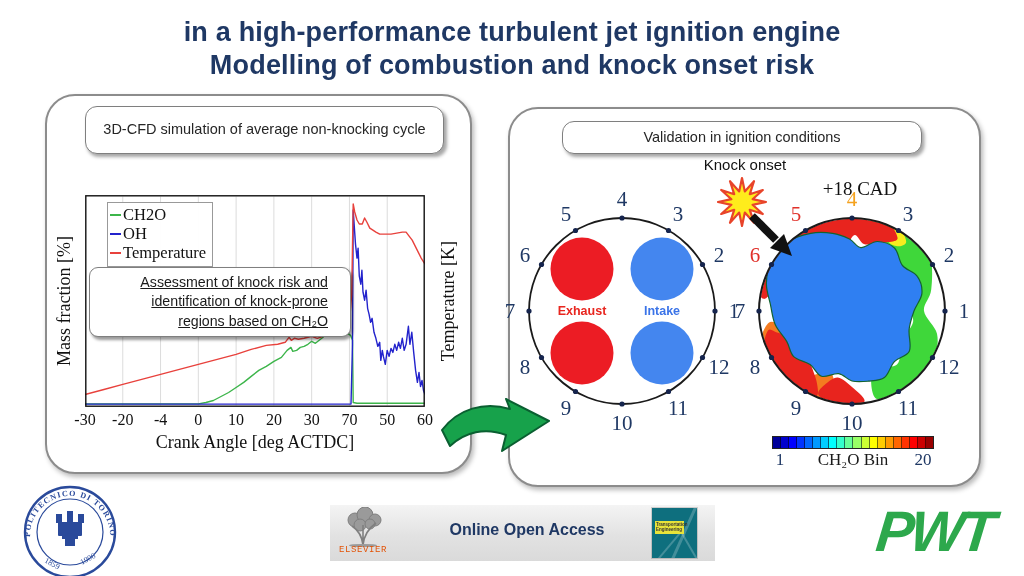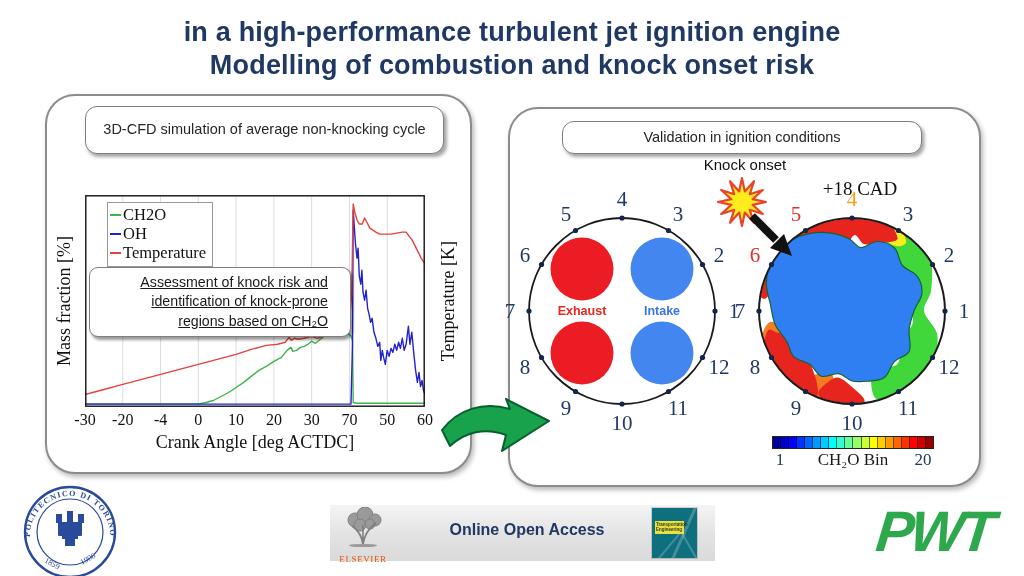--- a/index.html
+++ b/index.html
@@ -58,22 +58,22 @@
   #cb-min{left:768px;top:450px;width:24px;text-align:center;color:var(--c-title_navy,#1F3864);}
   #cb-title{left:795px;top:450px;width:116px;text-align:center;color:#1a1a1a;}
   #cb-max{left:908px;top:450px;width:30px;text-align:center;color:var(--c-title_navy,#1F3864);}
 
   
   #band{left:330px;top:505px;width:385px;height:56px;
         background:linear-gradient(to bottom,#f4f4f4,#e2e2e2 55%,#dadada);}
   #ooa{position:absolute;left:78px;top:16px;width:238px;text-align:center;font-weight:bold;
        font-size:16px;color:var(--c-title_navy,#1F3864);}
   #elsevier-txt{position:absolute;left:2px;top:40px;width:62px;text-align:center;
-       font-family:Liberation Serif, serif;font-size:9px;letter-spacing:.6px;
-       color:var(--c-elsevier_orange,#E35205);margin-top:9px;}
+       font-family:Liberation Mono, monospace;font-size:9px;letter-spacing:.6px;
+       color:var(--c-elsevier_orange,#E35205);}
   #cover{position:absolute;right:18px;top:3px;width:45px;height:50px;background:var(--c-cover_teal,#0E6F7E);
        box-shadow:0 0 0 1px rgba(0,0,0,.15);overflow:hidden;}
   #cover .streak{position:absolute;background:rgba(255,255,255,.22);}
   #cover .chip{position:absolute;left:3px;top:13px;width:27px;background:#e8e33a;color:#333;
        font-size:4.5px;line-height:1.2;padding:1px 1px;font-weight:bold;}
   #pwt{left:853px;top:498px;width:162px;height:66px;display:flex;align-items:center;justify-content:center;
        color:var(--c-pwt_green,#2DA84C);font-weight:bold;font-style:italic;font-size:57px;
        letter-spacing:-4px;transform:skewX(-6deg);}
 </style>
 </head>

